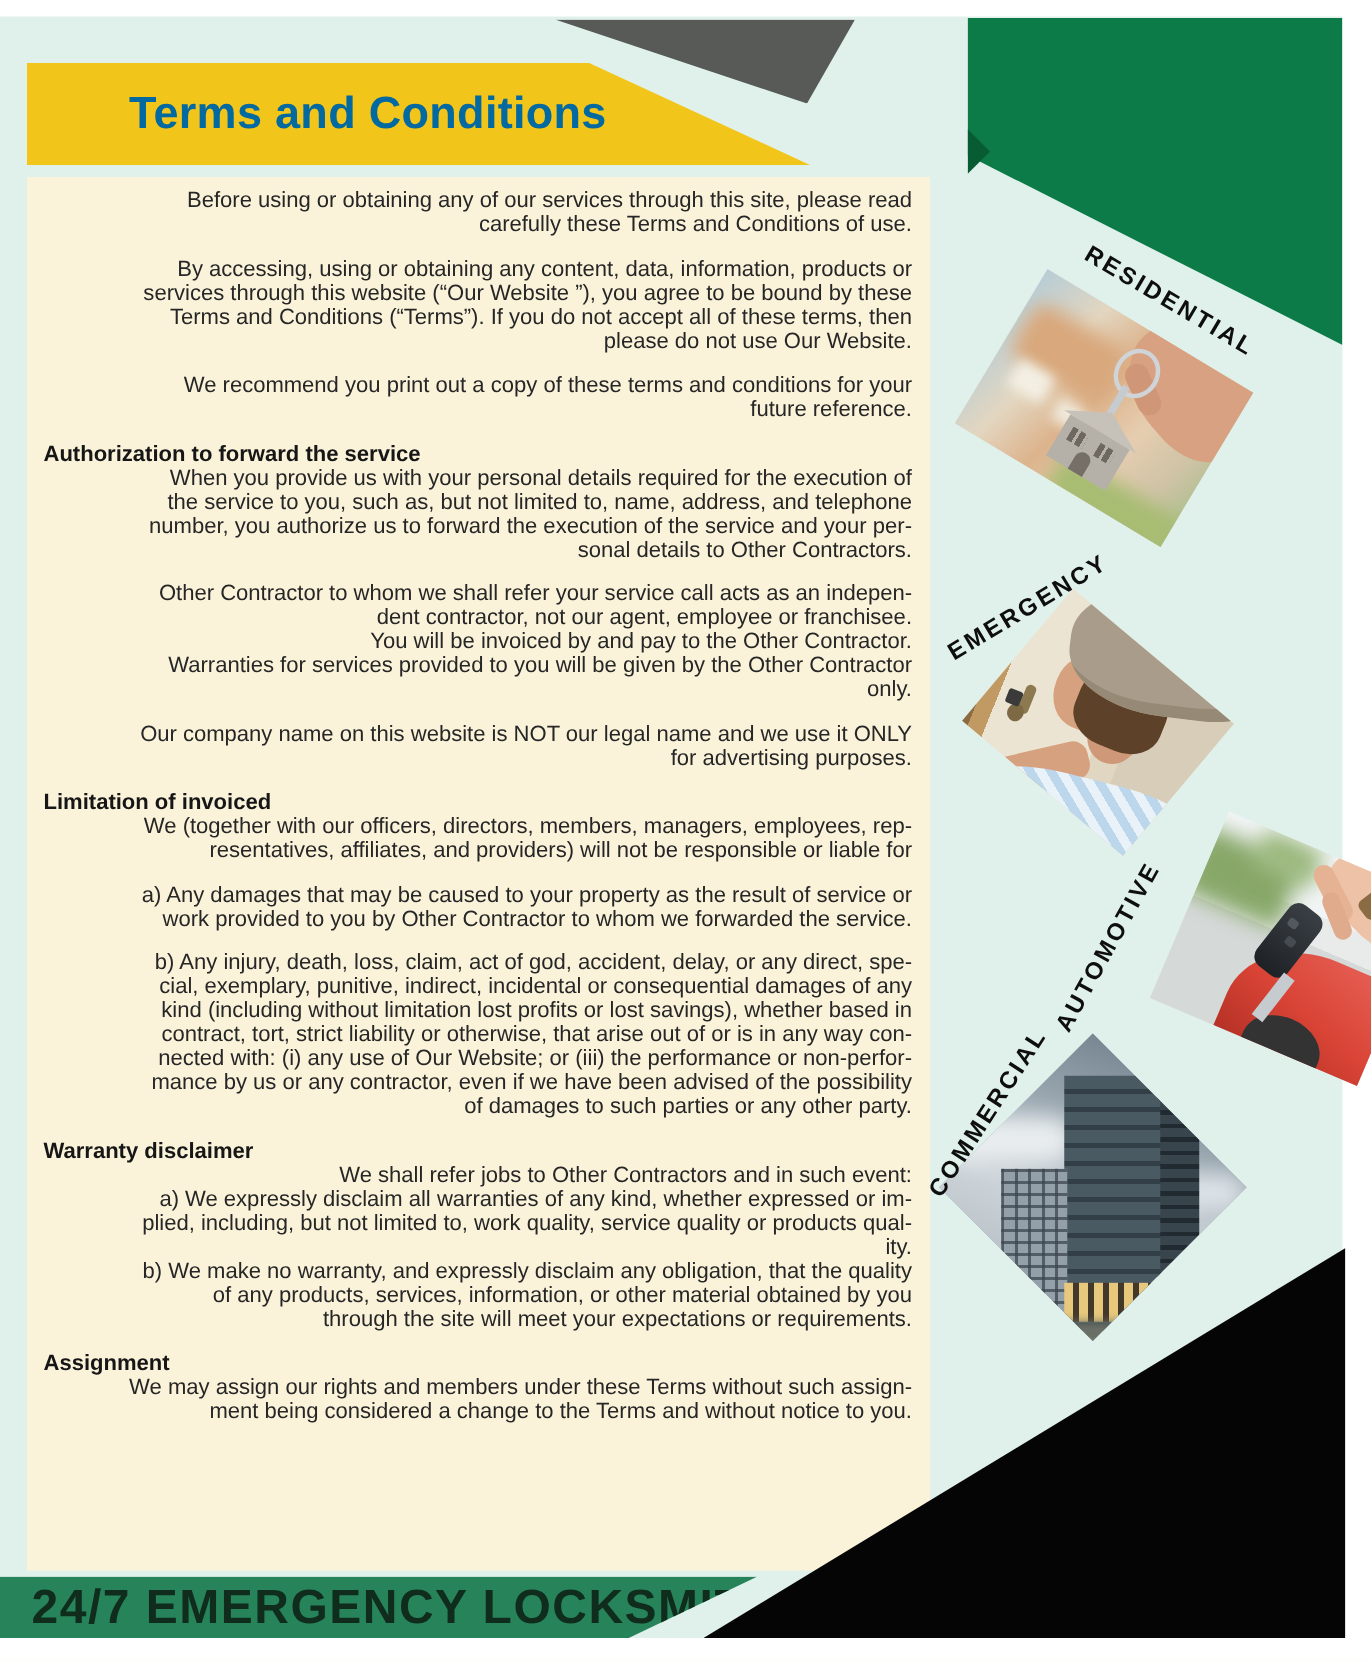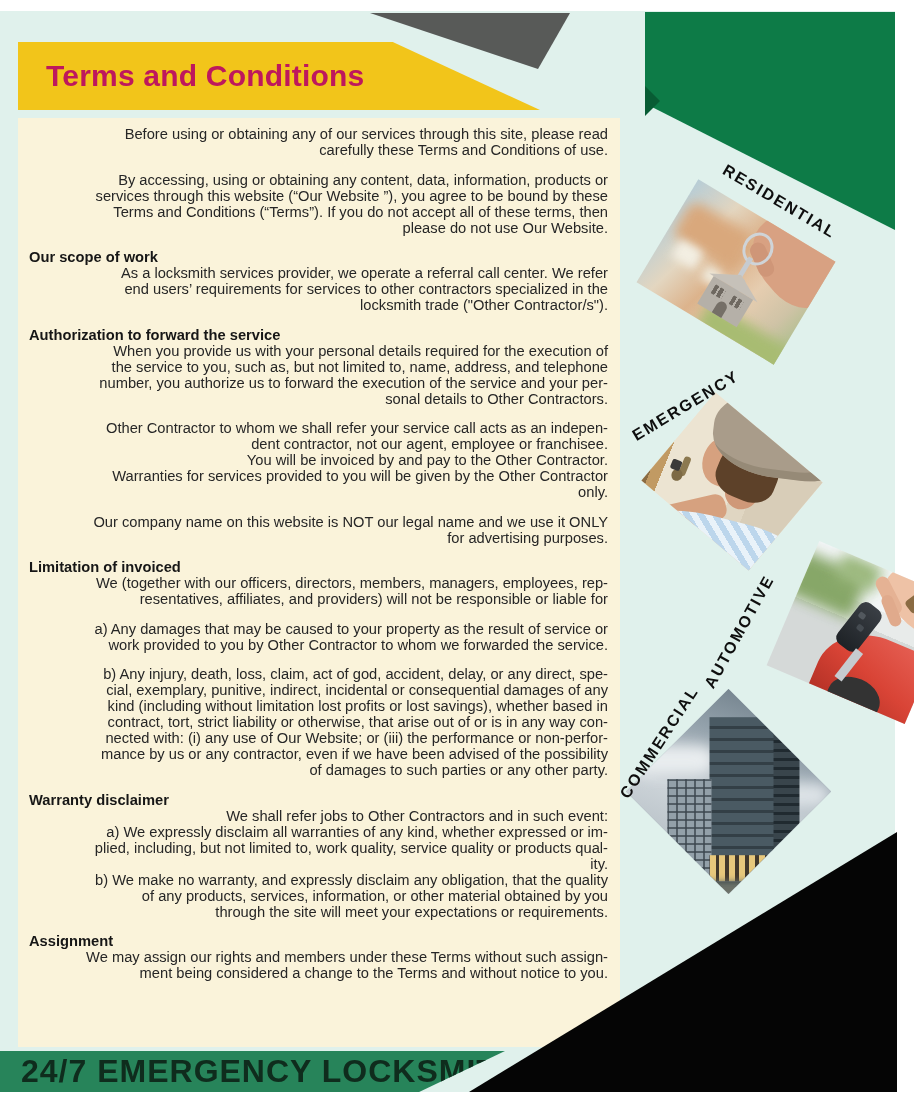--- a/index.html
+++ b/index.html
@@ -13,22 +13,22 @@
   
   .bg{left:0;top:11px;width:895px;height:1081px;background:var(--background,#e0f1ec);}
   .gray-tri{left:370px;top:13px;width:200px;height:56px;background:var(--dark_gray,#585a58);
     clip-path:polygon(0 0,100% 0,84% 100%);}
   .green-top{left:645px;top:12px;width:250px;height:218px;background:var(--green,#0d7b47);
     clip-path:polygon(0 0,100% 0,100% 100%,0 42%);}
   .green-fold{left:645px;top:86px;width:15px;height:30px;background:#085c34;
     clip-path:polygon(0 0,100% 50%,0 100%);}
   .yellow-banner{left:18px;top:42px;width:522px;height:68px;background:var(--yellow,#f2c51a);
     clip-path:polygon(0 0,71.8% 0,100% 100%,0 100%);}
-  .yellow-banner h1{margin:0;padding-left:28px;line-height:68px;font-size:30px;font-weight:700;
-    letter-spacing:.2px;color:#be185d;}
+  .yellow-banner h1{margin:0;padding-left:68px;line-height:68px;font-size:30px;font-weight:700;
+    letter-spacing:.2px;color:#0369a1;}
 
   
   .panel{left:18px;top:118px;width:602px;height:929px;background:var(--panel,#faf3da);
     box-sizing:border-box;padding:8px 12px 0 11px;color:var(--text,#262626);
     font-size:14.7px;line-height:16px;}
   .sec{margin:0 0 13.5px 0;}
   .sec:last-child{margin-bottom:0;}
   .sec-h{font-weight:700;color:#161616;}
   .sec-b{white-space:pre;text-align:right;}
 
@@ -144,27 +144,26 @@
   </section>
 
   <section class="sec">
 
     <div class="sec-b">By accessing, using or obtaining any content, data, information, products or
 services through this website (“Our Website ”), you agree to be bound by these
 Terms and Conditions (“Terms”). If you do not accept all of these terms, then
 please do not use Our Website.</div>
   </section>
 
-
-  <section class="sec">
-    <div class="sec-h">Our scope of work</div>
-    <div class="sec-b">As a locksmith services provider, we operate a referral call center. We refer
-end users’ requirements for services to other contractors specialized in the
-locksmith trade ("Other Contractor/s").</div>
-  </section>
+  <section class="sec">
+
+    <div class="sec-b">We recommend you print out a copy of these terms and conditions for your
+future reference.</div>
+  </section>
+
 
   <section class="sec">
     <div class="sec-h">Authorization to forward the service</div>
     <div class="sec-b">When you provide us with your personal details required for the execution of
 the service to you, such as, but not limited to, name, address, and telephone
 number, you authorize us to forward the execution of the service and your per-
 sonal details to Other Contractors.</div>
   </section>
 
   <section class="sec">

